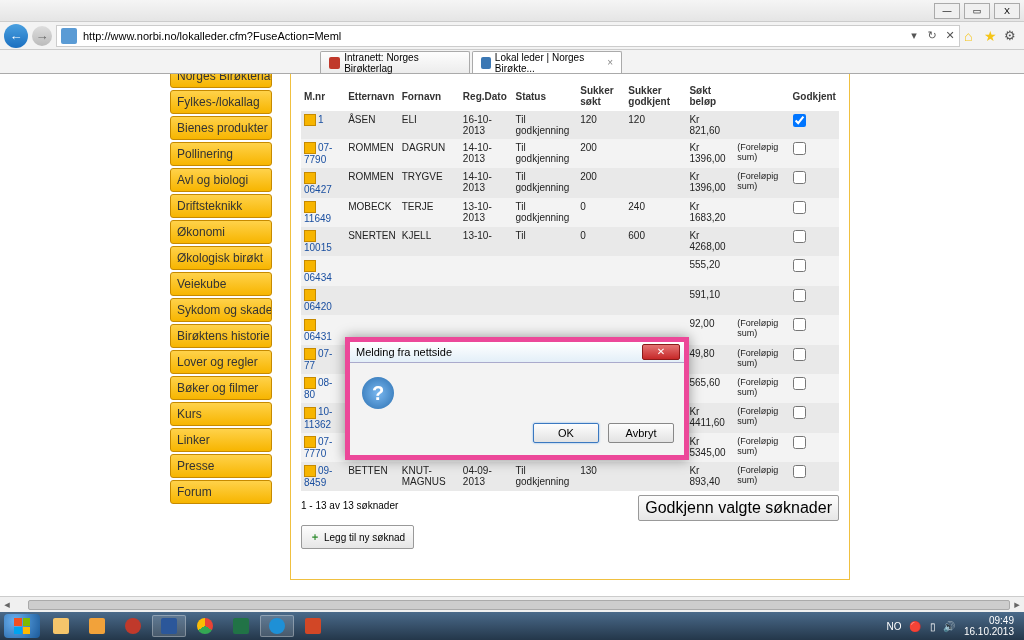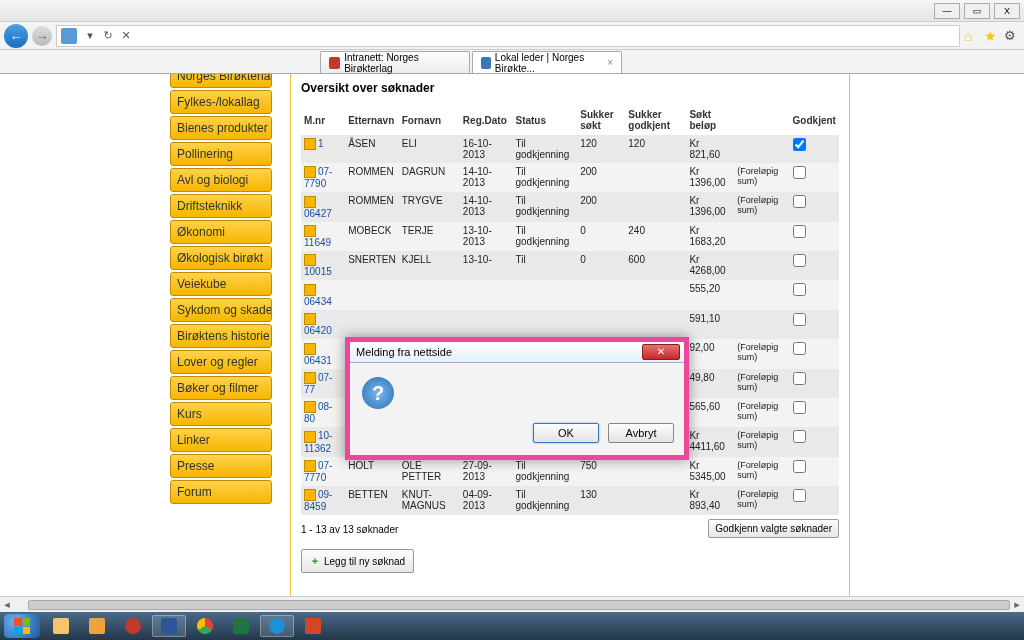--- a/index.html
+++ b/index.html
@@ -43,21 +43,21 @@
 table.apps { width: 100%; border-collapse: collapse; font-size: 10px; }
 table.apps th { text-align: left; font-weight: bold; padding: 4px 3px; color: #333; }
 table.apps td { padding: 3px 3px; vertical-align: top; color: #222; }
 table.apps tr.row:nth-child(even) td { background: #f3f3f3; }
 table.apps tr.row:nth-child(odd) td { background: #e9e9e9; }
 .row-icon { width: 12px; height: 12px; display: inline-block; background: #f7b500; border: 1px solid #c68a00; margin-right: 2px; vertical-align: middle; }
 .mnr-link { color: #1a4fa0; text-decoration: none; }
 .chk { width: 13px; height: 13px; }
 .note { font-size: 9px; color: #444; }
 
-.approve-btn { float: right; margin-top: 4px; background: linear-gradient(#fdfdfd,#e6e6e6); border: 1px solid #999; padding: 3px 6px; font-size: 10px; cursor: pointer; border-radius: 2px; }
+.approve-btn { float: right; margin-top: 4px; background: linear-gradient(#fdfdfd,#e6e6e6); border: 1px solid #999; padding: 3px 6px; font-size: 16px; cursor: pointer; border-radius: 2px; }
 .count-line { margin-top: 9px; font-size: 10px; }
 .add-btn { margin-top: 14px; display: inline-flex; align-items: center; gap: 4px; background: linear-gradient(#fdfdfd,#e6e6e6); border: 1px solid #999; padding: 4px 8px; font-size: 10px; cursor: pointer; border-radius: 2px; }
 .plus { color: #2a8a2a; font-weight: bold; }
 
 
 .modal { position: absolute; left: 345px; top: 263px; width: 344px; background: #f3f3f3; border: 5px solid #ec4899; box-shadow: 0 0 12px rgba(0,0,0,.4); z-index: 50; }
 .modal-title { background: linear-gradient(#fff,#e3eff8); padding: 4px 6px; font-size: 11px; border-bottom: 1px solid #aac; position: relative; }
 .modal-close { position: absolute; right: 4px; top: 2px; width: 38px; height: 16px; background: linear-gradient(#e57373,#c62828); border: 1px solid #8b1a1a; border-radius: 2px; color: #fff; text-align: center; font-size: 10px; line-height: 14px; cursor: pointer; }
 .modal-body { padding: 14px 12px 8px; display: flex; gap: 10px; }
 .modal-icon { width: 32px; height: 32px; border-radius: 50%; background: radial-gradient(#7ab8f0,#2a6fb0); color: #fff; font-size: 20px; font-weight: bold; display: flex; align-items: center; justify-content: center; flex-shrink: 0; }
@@ -86,20 +86,21 @@
   <div class="winbtn">—</div>
   <div class="winbtn">▭</div>
   <div class="winbtn">X</div>
 </div>
 
 <div class="navbar">
   <div class="navbtn">←</div>
   <div class="navbtn fwd">→</div>
   <div class="url-wrap">
     <div class="url-icon"></div>
+    <input class="url" value="http://www.norbi.no/lokalleder.cfm?FuseAction=Meml" style="">
     <div class="url-drop">▾</div>
     <div class="url-ref">↻</div>
     <div class="url-x">✕</div>
   </div>
   <div class="favbtn">⌂</div>
   <div class="favbtn">★</div>
   <div class="gearbtn">⚙</div>
 </div>
 
 <div class="tabs">
@@ -130,21 +131,20 @@
       <div class="sidebar-item">Birøktens historie</div>
       <div class="sidebar-item">Lover og regler</div>
       <div class="sidebar-item">Bøker og filmer</div>
       <div class="sidebar-item">Kurs</div>
       <div class="sidebar-item">Linker</div>
       <div class="sidebar-item">Presse</div>
       <div class="sidebar-item">Forum</div>
     </div>
 
   <div class="main">
-    <div class="section-title">Oversikt over søknader</div>
 
     <table class="apps">
       <thead>
         <tr>
           <th>M.nr</th>
           <th>Etternavn</th>
           <th>Fornavn</th>
           <th>Reg.Dato</th>
           <th>Status</th>
           <th>Sukker søkt</th>
@@ -372,13 +372,23 @@
     <div class="task-icon">
         <div class="tb-app" style="background:#217346"></div>
       </div>
     <div class="task-icon active">
         <div class="tb-app" style="background:#1e90d6;border-radius:50%"></div>
       </div>
     <div class="task-icon">
         <div class="tb-app" style="background:#d24726"></div>
       </div>
   </div>
+  <div class="tray">
+    <span>NO</span>
+    <span>🔴</span>
+    <span>▯</span>
+    <span>🔊</span>
+    <div class="clock">
+      <div>09:49</div>
+      <div>16.10.2013</div>
+    </div>
+  </div>
 </div>
 
 </body></html>

